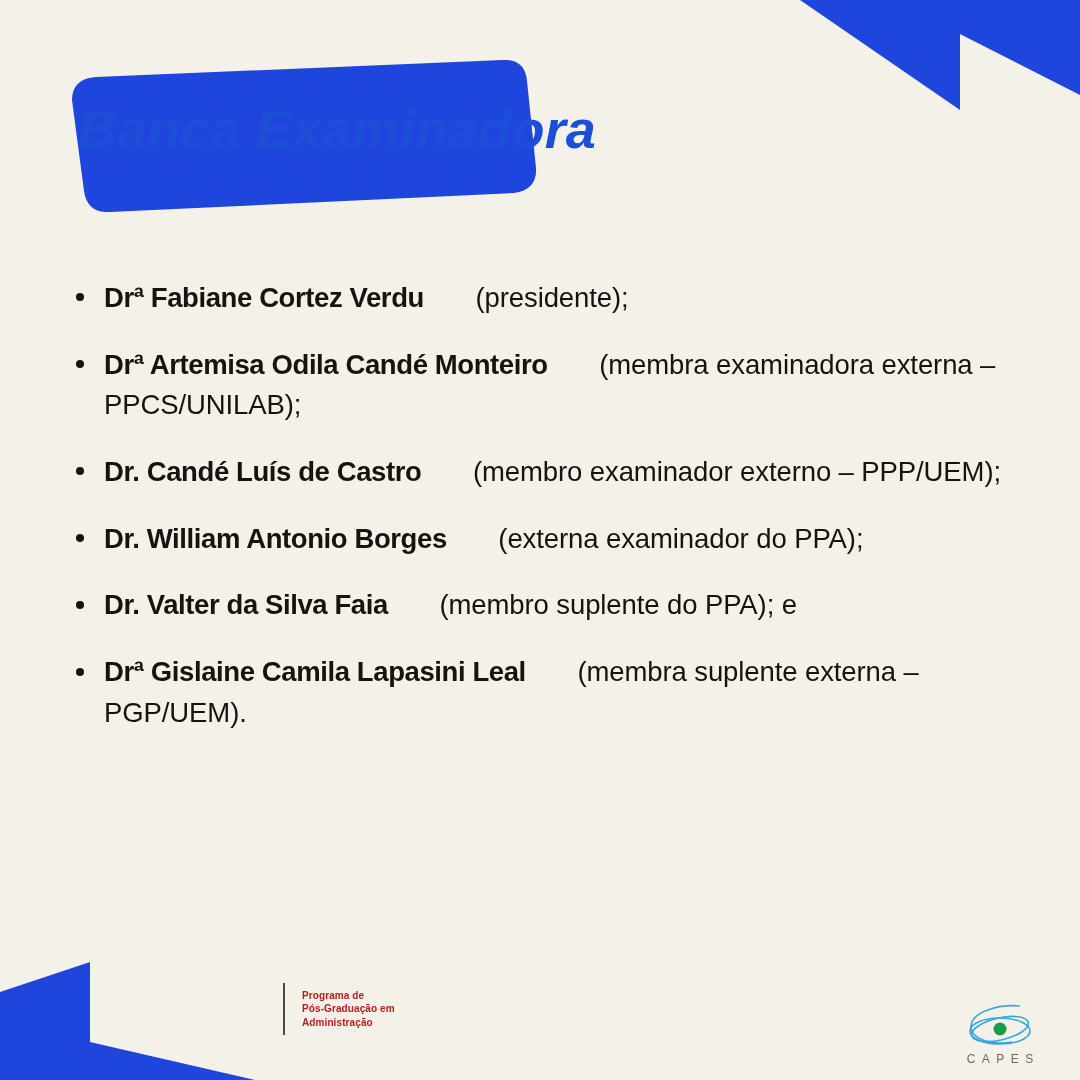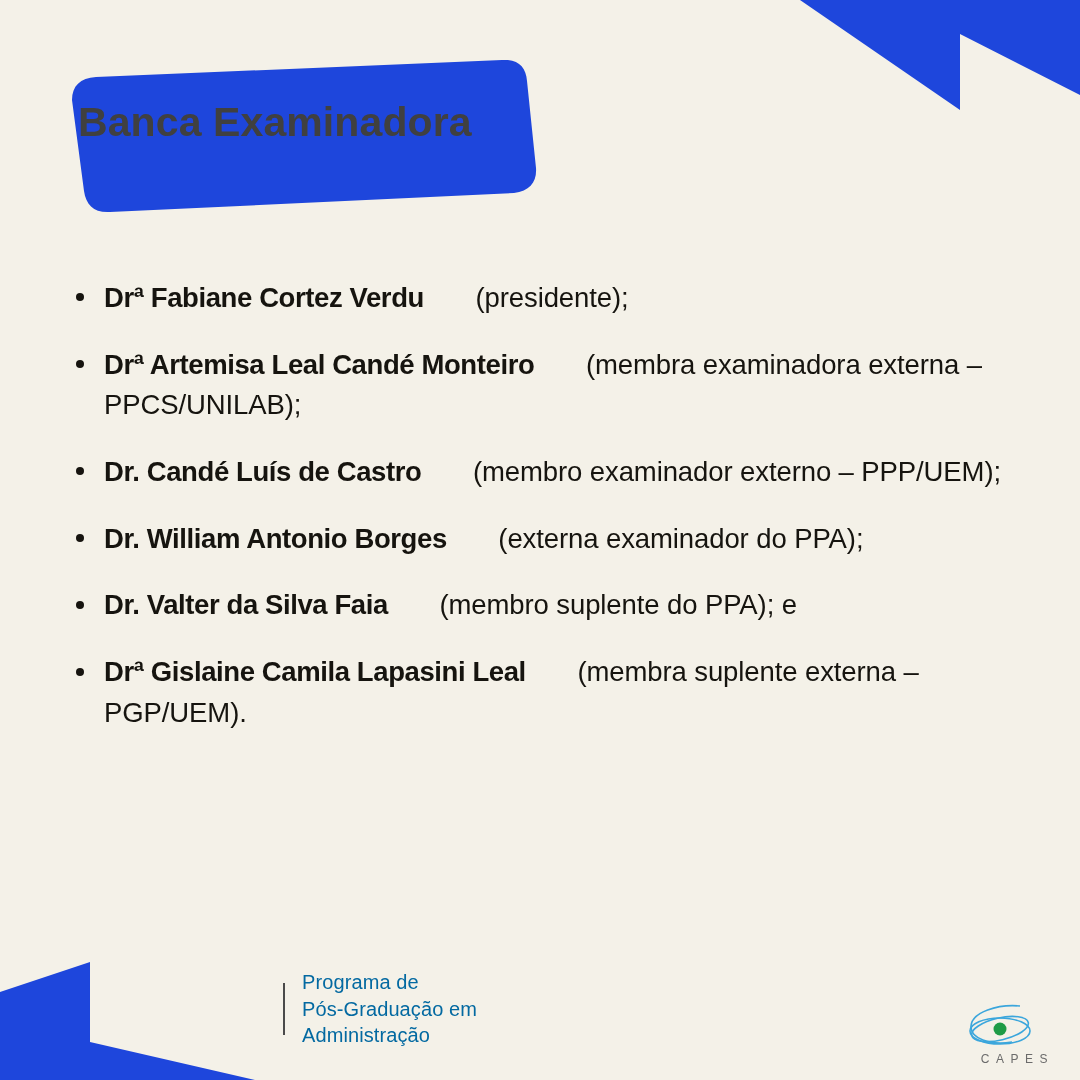--- a/index.html
+++ b/index.html
@@ -53,26 +53,27 @@
   #title-banner svg {
     position: absolute;
     inset: 0;
     width: 100%;
     height: 100%;
   }
   #title-text {
     position: absolute;
     left: 34px;
     top: 44px;
-    font-size: 41px;
-    font-weight: bold;
-    color: #404040;
+    font-size: 54px;
+    font-weight: bold;
+    color: #1d4ed8;
     letter-spacing: 0.1px;
     white-space: nowrap;
     line-height: 1.1;
+    font-style: italic;
   }
 
   
   #member-list {
     position: absolute;
     left: 68px;
     top: 278px;
     width: 950px;
     margin: 0;
     padding: 0;
@@ -125,37 +126,37 @@
     letter-spacing: -2.5px;
     line-height: 1;
   }
   #ppa-divider {
     width: 2px;
     height: 52px;
     background: #4A4A4A;
     margin: 0 17px 0 19px;
   }
   #ppa-subtitle {
-    font-size: 20px;
-    font-weight: normal;
-    color: #0369a1;
+    font-size: 10px;
+    font-weight: bold;
+    color: #b91c1c;
     line-height: 1.32;
     letter-spacing: 0.1px;
   }
   #ppa-subtitle div {
     white-space: nowrap;
   }
 
   
   #capes-logo {
     position: absolute;
     right: 26px;
     bottom: 14px;
     width: 108px;
-    text-align: right;
+    text-align: center;
   }
   #capes-mark {
     width: 108px;
     height: 58px;
     display: block;
   }
   #capes-word {
     font-size: 12px;
     color: #6B6B6B;
     letter-spacing: 6.5px;
@@ -194,21 +195,21 @@
 
   <ul id="member-list">
 
     <li class="member-item">
       <span class="member-bullet"></span>
       <span class="member-name">Drª Fabiane Cortez Verdu</span><span class="member-role"> (presidente);</span>
     </li>
 
     <li class="member-item">
       <span class="member-bullet"></span>
-      <span class="member-name">Drª Artemisa Leal Candé Monteiro</span><span class="member-role"> (membra examinadora externa – PPCS/UNILAB);</span>
+      <span class="member-name">Drª Artemisa Odila Candé Monteiro</span><span class="member-role"> (membra examinadora externa – PPCS/UNILAB);</span>
     </li>
 
     <li class="member-item">
       <span class="member-bullet"></span>
       <span class="member-name">Dr. Candé Luís de Castro</span><span class="member-role"> (membro examinador externo – PPP/UEM);</span>
     </li>
 
     <li class="member-item">
       <span class="member-bullet"></span>
       <span class="member-name">Dr. William Antonio Borges</span><span class="member-role"> (externa examinador do PPA);</span>

